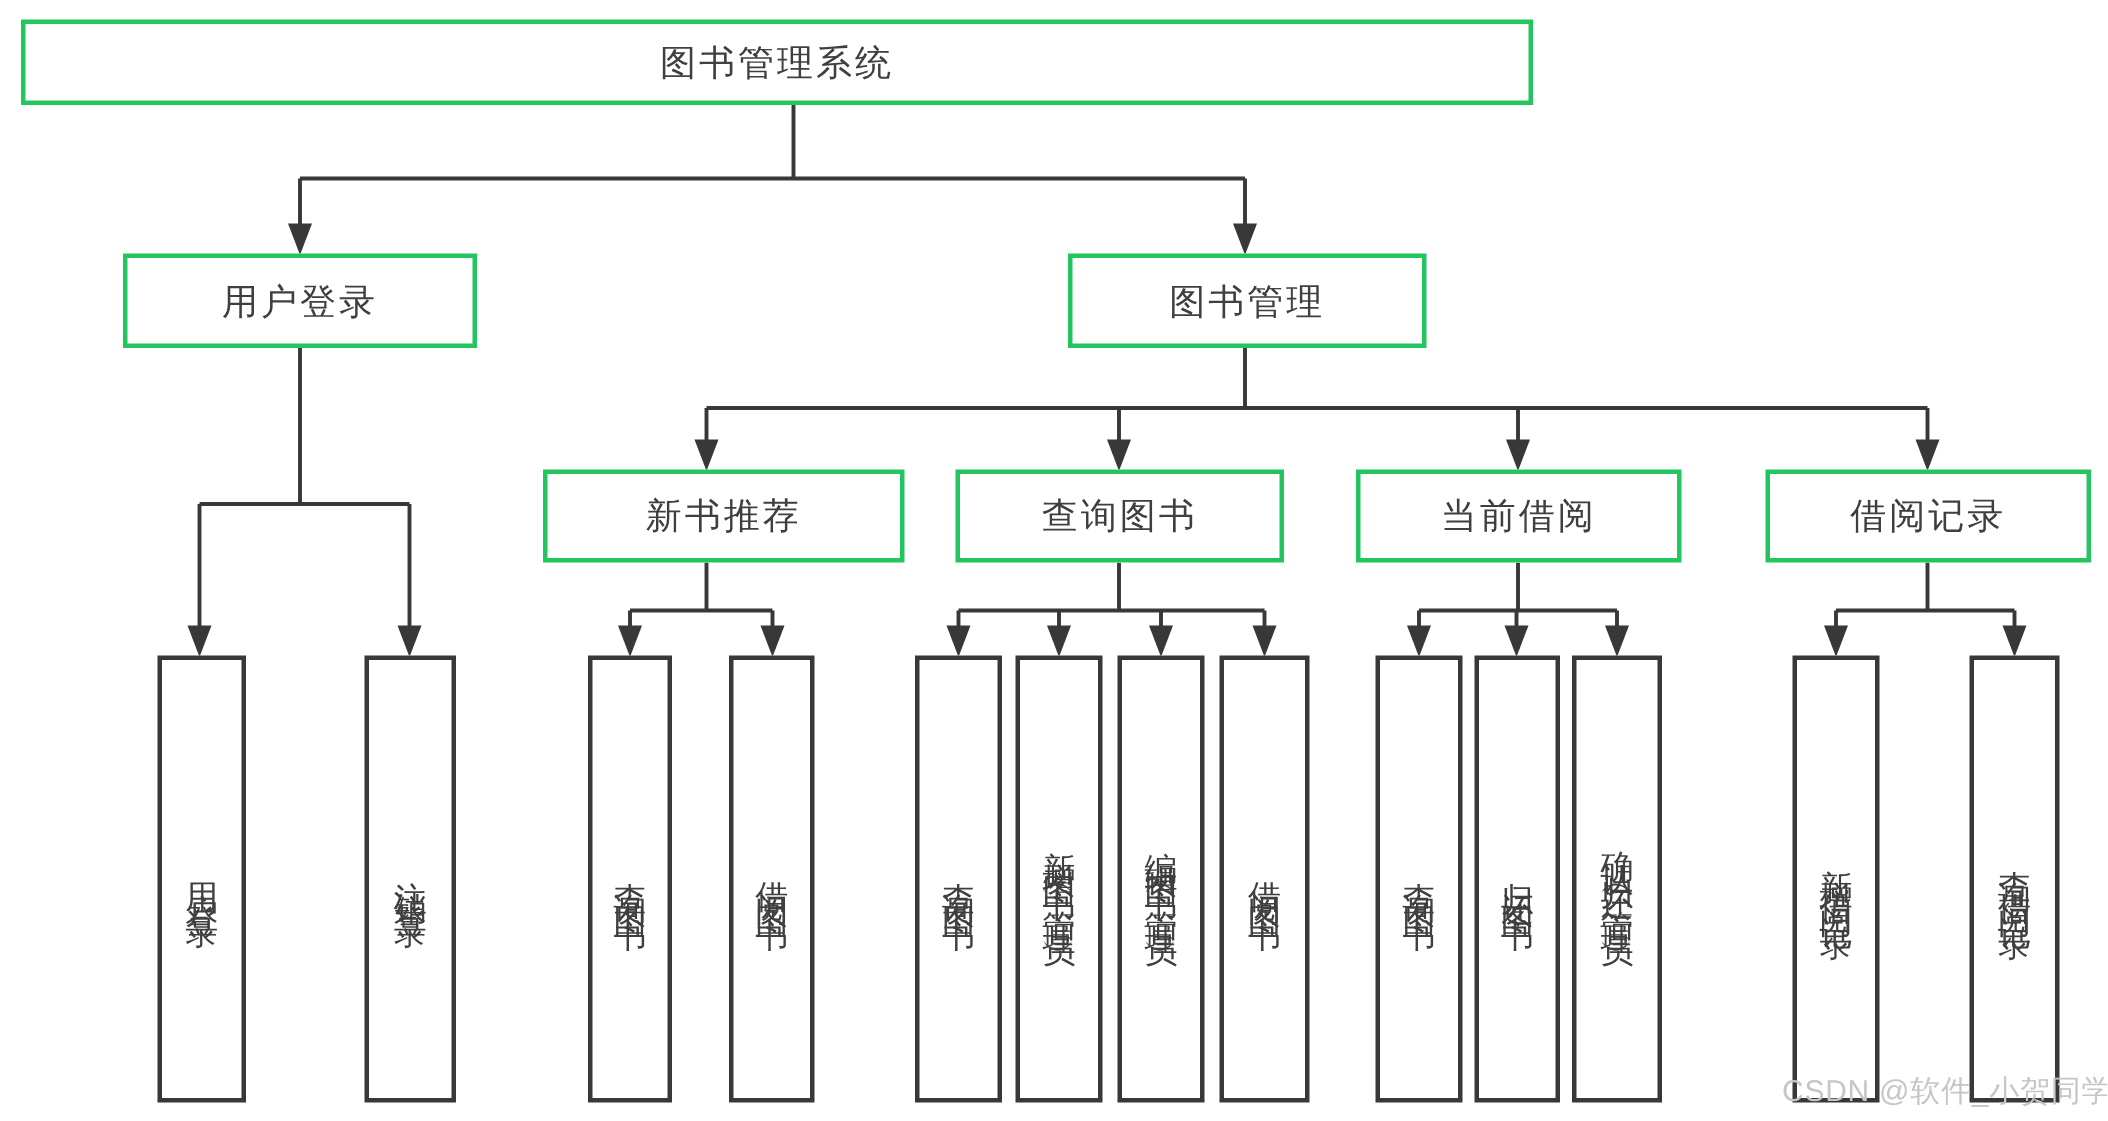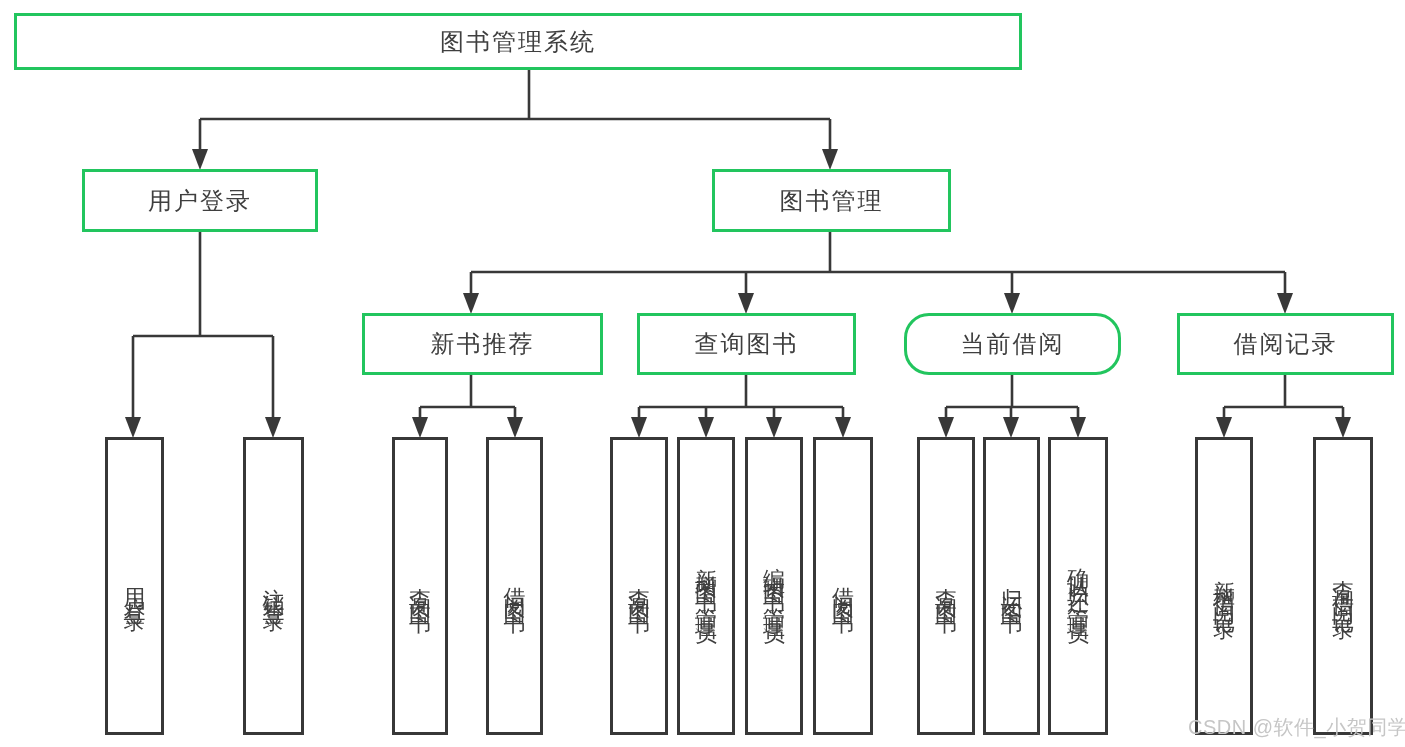--- a/index.html
+++ b/index.html
@@ -130,21 +130,21 @@
     <use href="#arr" x="1343" y="438"></use>
   </svg>
 
   <div class="node" style="left:14px; top:13px; width:1008px; height:57px;">图书管理系统</div>
 
   <div class="node" style="left:82px; top:169px; width:236px; height:63px;">用户登录</div>
   <div class="node" style="left:712px; top:169px; width:239px; height:63px;">图书管理</div>
 
   <div class="node" style="left:362px; top:313px; width:241px; height:62px;">新书推荐</div>
   <div class="node" style="left:637px; top:313px; width:219px; height:62px;">查询图书</div>
-  <div class="node" style="left:904px; top:313px; width:217px; height:62px;border-radius:25px;">当前借阅</div>
+  <div class="node" style="left:904px; top:313px; width:217px; height:62px;">当前借阅</div>
   <div class="node" style="left:1177px; top:313px; width:217px; height:62px;">借阅记录</div>
 
   <div class="leaf" style="left:105px; width:59px;">用户登录</div>
   <div class="leaf" style="left:243px; width:61px;">注销登录</div>
 
   <div class="leaf" style="left:392px; width:56px;">查询图书</div>
   <div class="leaf" style="left:486px; width:57px;">借阅图书</div>
 
   <div class="leaf" style="left:610px; width:58px;">查询图书</div>
   <div class="leaf" style="left:677px; width:58px;">新增图书（管理员）</div>

